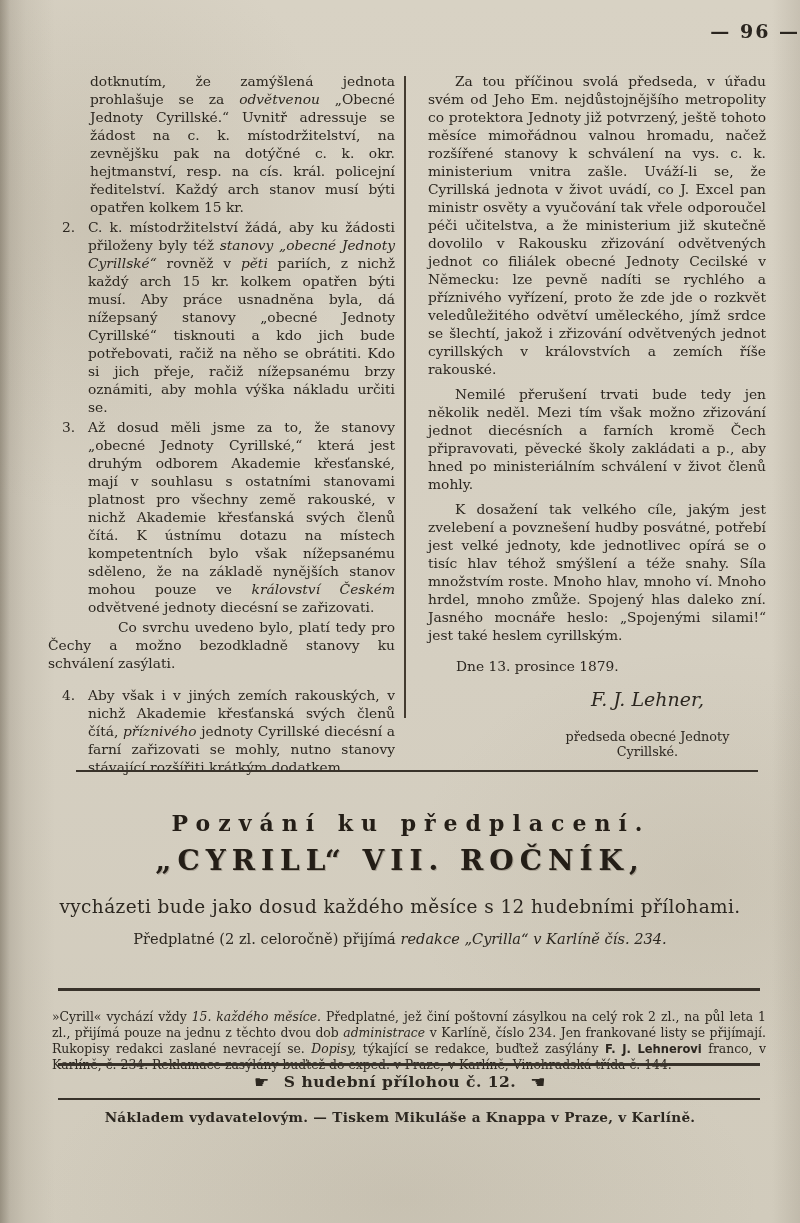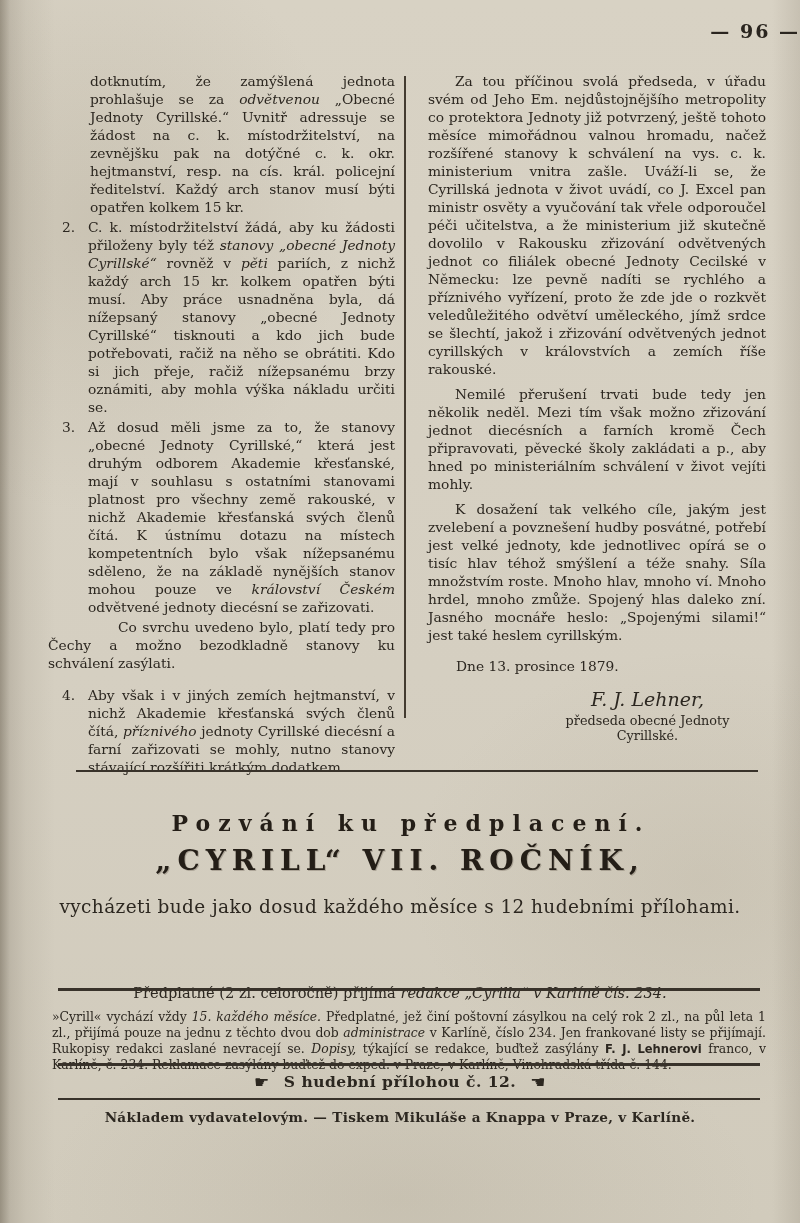--- a/index.html
+++ b/index.html
@@ -29,31 +29,31 @@
   .intro{margin:0 0 2px 42px;}
   .num-item{display:flex;margin-top:2px;}
   .num-item .num{flex:none;width:26px;margin-left:14px;font-size:13.8px;}
   .num-item .itext{flex:1;text-align:justify;}
   .interlude{margin-top:2px;text-indent:70px;}
   .rpara{margin:0;text-indent:27px;}
   .rpara + .rpara{margin-top:7px;}
   .date-line{margin-top:13px;text-indent:28px;text-align:left;}
   .signature{width:205px;margin:8px 16px 0 auto;text-align:center;}
   .sig-name{font-style:italic;font-size:19px;line-height:20px;}
-  .sig-title{font-size:12.8px;line-height:15px;margin:4px auto 0;width:185px;}
+  .sig-title{font-size:12.8px;line-height:15px;margin:20px auto 0;width:185px;}
   .hrule{position:absolute;background:#38322a;}
   .rule-a{left:76px;top:770px;width:682px;height:2px;}
   .rule-b{left:58px;top:988px;width:702px;height:3px;}
   .rule-c{left:58px;top:1063px;width:702px;height:3px;}
   .rule-d{left:58px;top:1098px;width:702px;height:2px;}
   .centerline{position:absolute;left:0;width:100%;text-align:center;}
   .heading{top:810px;font-weight:bold;font-size:22px;letter-spacing:8px;color:#241e17;padding-left:11px;}
   .journal{top:844px;font-weight:bold;font-size:28px;letter-spacing:6px;color:#241e17;text-shadow:1px 1px 0 rgba(60,48,35,0.25);}
   .line1{top:896px;font-size:18.5px;letter-spacing:0.4px;}
-  .line2{top:984px;font-size:14.6px;text-align:center;}
+  .line2{top:930px;font-size:14.6px;text-align:center;}
   .fineprint{position:absolute;left:52px;top:997px;width:714px;font-size:12.4px;line-height:16px;text-align:justify;}
   .supplement{top:1072px;font-weight:bold;font-size:15.5px;letter-spacing:0.5px;}
   .manicule{font-family:"DejaVu Sans", sans-serif;font-size:17px;vertical-align:-1px;padding:0 14px;font-weight:normal;}
   .imprint{top:1109px;font-size:13.6px;font-weight:bold;letter-spacing:0.3px;}
   .seg.italic{font-style:italic;}
   .seg.bold-sans{font-family:"DejaVu Sans", sans-serif;font-weight:bold;font-size:0.93em;}
 </style>
 </head>
 <body>
 
@@ -67,29 +67,29 @@
       <span class="num">2.</span>
       <span class="itext"><span class="seg normal">C. k. místodržitelství žádá, aby ku žádosti přiloženy byly též </span><span class="seg italic">stanovy „obecné Jednoty Cyrillské“</span><span class="seg normal"> rovněž v </span><span class="seg italic">pěti</span><span class="seg normal"> pariích, z nichž každý arch 15 kr. kolkem opatřen býti musí. Aby práce usnadněna byla, dá nížepsaný stanovy „obecné Jednoty Cyrillské“ tisknouti a kdo jich bude potřebovati, račiž na něho se obrátiti. Kdo si jich přeje, račiž nížepsanému brzy oznámiti, aby mohla výška nákladu určiti se.</span></span>
     </div>
     <div class="num-item">
       <span class="num">3.</span>
       <span class="itext"><span class="seg normal">Až dosud měli jsme za to, že stanovy „obecné Jednoty Cyrillské,“ která jest druhým odborem Akademie křesťanské, mají v souhlasu s ostatními stanovami platnost pro všechny země rakouské, v nichž Akademie křesťanská svých členů čítá. K ústnímu dotazu na místech kompetentních bylo však nížepsanému sděleno, že na základě nynějších stanov mohou pouze ve </span><span class="seg italic">království Českém</span><span class="seg normal"> odvětvené jednoty diecésní se zařizovati.</span></span>
     </div>
     <p class="interlude"><span class="seg normal">Co svrchu uvedeno bylo, platí tedy pro Čechy a možno bezodkladně stanovy ku schválení zasýlati.</span></p>
     <div class="num-item">
       <span class="num">4.</span>
-      <span class="itext"><span class="seg normal">Aby však i v jiných zemích hejtmanství, v nichž Akademie křesťanská svých členů čítá, </span><span class="seg italic">příznivého</span><span class="seg normal"> jednoty Cyrillské diecésní a farní zařizovati se mohly, nutno stanovy stávající rozšířiti krátkým dodatkem.</span></span>
+      <span class="itext"><span class="seg normal">Aby však i v jiných zemích rakouských, v nichž Akademie křesťanská svých členů čítá, </span><span class="seg italic">příznivého</span><span class="seg normal"> jednoty Cyrillské diecésní a farní zařizovati se mohly, nutno stanovy stávající rozšířiti krátkým dodatkem.</span></span>
     </div>
   </div>
 
   <div class="divider"></div>
 
   <div class="col col-right">
     <p class="rpara"><span class="seg normal">Za tou příčinou svolá předseda, v úřadu svém od Jeho Em. nejdůstojnějšího metropolity co protektora Jednoty již potvrzený, ještě tohoto měsíce mimořádnou valnou hromadu, načež rozšířené stanovy k schválení na vys. c. k. ministerium vnitra zašle. Uváží-li se, že Cyrillská jednota v život uvádí, co J. Excel pan ministr osvěty a vyučování tak vřele odporoučel péči učitelstva, a že ministerium již skutečně dovolilo v Rakousku zřizování odvětvených jednot co filiálek obecné Jednoty Cecilské v Německu: lze pevně nadíti se rychlého a příznivého vyřízení, proto že zde jde o rozkvět veledůležitého odvětví uměleckého, jímž srdce se šlechtí, jakož i zřizování odvětvených jednot cyrillských v královstvích a zemích říše rakouské.</span></p>
-    <p class="rpara"><span class="seg normal">Nemilé přerušení trvati bude tedy jen několik neděl. Mezi tím však možno zřizování jednot diecésních a farních kromě Čech připravovati, pěvecké školy zakládati a p., aby hned po ministeriálním schválení v život vejíti mohly.</span></p>
+    <p class="rpara"><span class="seg normal">Nemilé přerušení trvati bude tedy jen několik neděl. Mezi tím však možno zřizování jednot diecésních a farních kromě Čech připravovati, pěvecké školy zakládati a p., aby hned po ministeriálním schválení v život členů mohly.</span></p>
     <p class="rpara"><span class="seg normal">K dosažení tak velkého cíle, jakým jest zvelebení a povznešení hudby posvátné, potřebí jest velké jednoty, kde jednotlivec opírá se o tisíc hlav téhož smýšlení a téže snahy. Síla množstvím roste. Mnoho hlav, mnoho ví. Mnoho hrdel, mnoho zmůže. Spojený hlas daleko zní. Jasného mocnáře heslo: „Spojenými silami!“ jest také heslem cyrillským.</span></p>
     <p class="date-line">Dne 13. prosince 1879.</p>
     <div class="signature">
       <div class="sig-name">F. J. Lehner,</div>
       <div class="sig-title">předseda obecné Jednoty Cyrillské.</div>
     </div>
   </div>
 
   <div class="hrule rule-a"></div>
 

